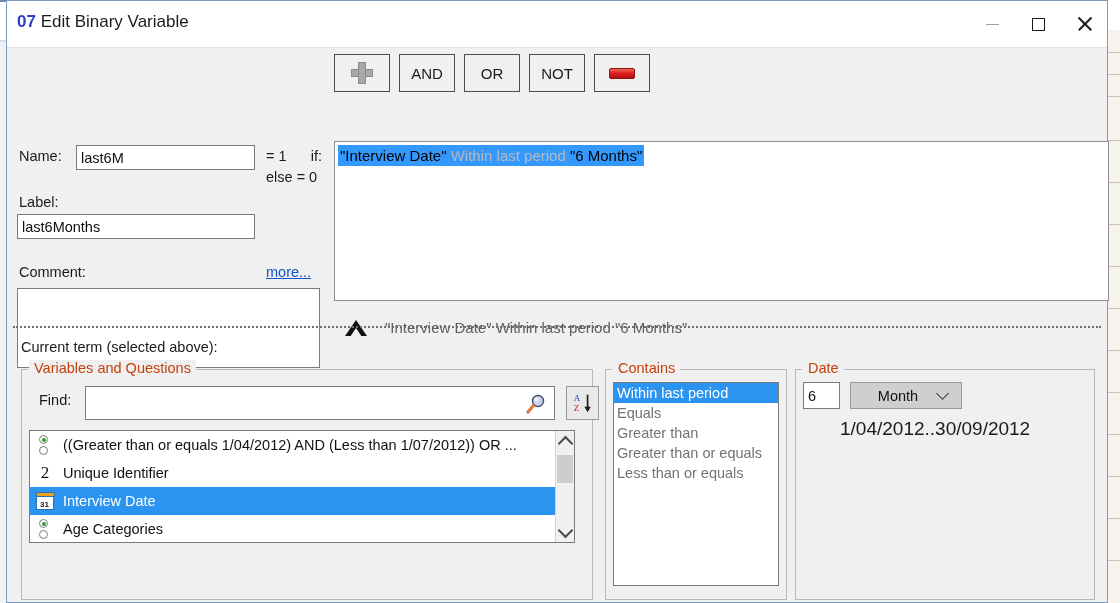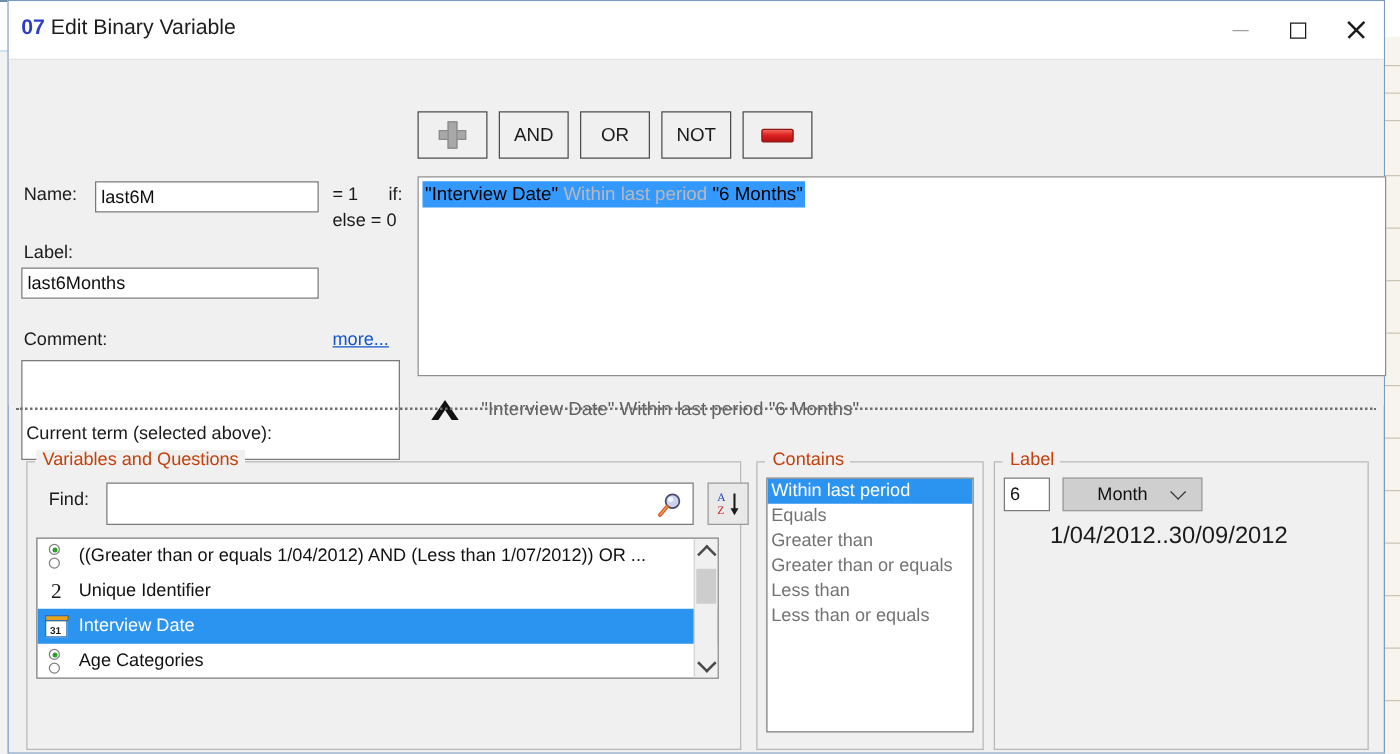--- a/index.html
+++ b/index.html
@@ -105,21 +105,20 @@
     border: 1px solid #4d4d4d;
     background: #f0f0f0;
     display: flex;
     align-items: center;
     justify-content: center;
     font-size: 15px;
     color: #1a1a1a;
     cursor: default;
     box-sizing: border-box;
     padding: 0 10px;
-    margin-top: 35px;
   }
   .tbtn.icon-btn { width: 50px; padding: 0; }
 
   .plus-icon { position: relative; width: 22px; height: 22px; }
   .plus-icon span {
     position: absolute; background: #a8a8a8; border: 1px solid #8a8a8a; box-sizing: border-box;
   }
   .plus-icon .h { left: 0; top: 7px; width: 22px; height: 8px; }
   .plus-icon .v { left: 7px; top: 0; width: 8px; height: 22px; }
 
@@ -511,28 +510,27 @@
       </div>
 
       <div class="groupbox gb-contains">
         <div class="gb-frame"></div>
         <div class="gb-title">Contains</div>
         <div class="contains-list">
           <div class="contains-row selected">Within last period</div>
           <div class="contains-row">Equals</div>
           <div class="contains-row">Greater than</div>
           <div class="contains-row">Greater than or equals</div>
-          <div class="contains-row">Less than</div>
           <div class="contains-row">Less than or equals</div>
         </div>
       </div>
 
       <div class="groupbox gb-date">
         <div class="gb-frame"></div>
-        <div class="gb-title">Label</div>
+        <div class="gb-title">Date</div>
         <input class="date-num" type="text" value="6" style="">
         <div class="date-select">
           <span class="sel-text">Month</span>
           <span class="sel-chev"></span>
         </div>
         <div class="date-range">1/04/2012..30/09/2012</div>
       </div>
 
     </div>
 

